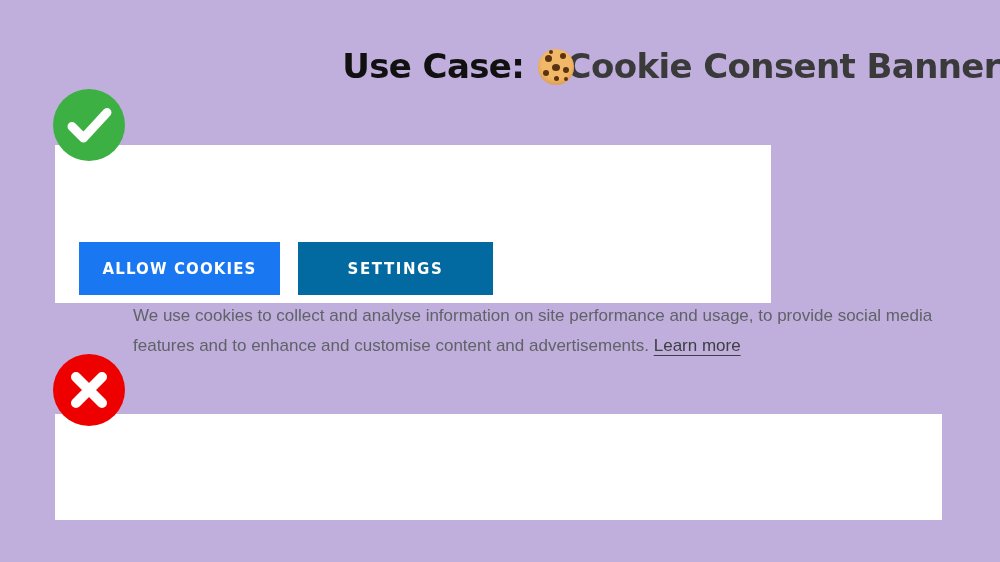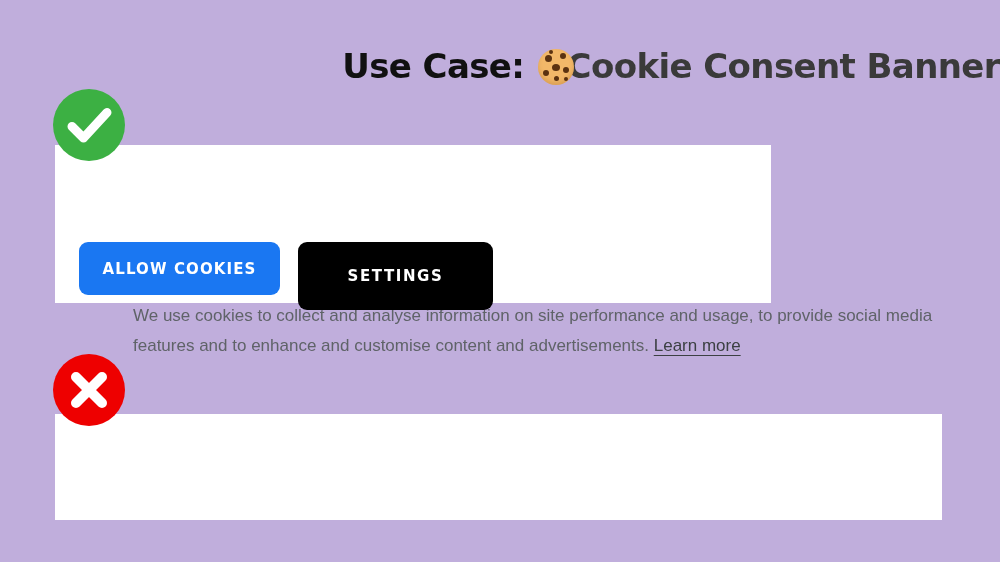--- a/index.html
+++ b/index.html
@@ -129,35 +129,34 @@
     align-items: center;
     justify-content: center;
     font-family: "DejaVu Sans", sans-serif;
     font-size: 15px;
     font-weight: bold;
     letter-spacing: 1.1px;
     color: #ffffff;
     cursor: pointer;
     box-sizing: border-box;
     user-select: none;
-    border-radius: 9px;
   }
   .btn-allow {
     left: 79px;
     top: 242px;
     width: 201px;
     height: 53px;
     background: #1a77f2;
   }
   .btn-settings {
     left: 298px;
     top: 242px;
     width: 195px;
-    height: 68px;
-    background: #000000;
+    height: 53px;
+    background: #0369a1;
     letter-spacing: 1.6px;
   }
 </style>
 </head>
 <body>
 
 <div class="slide">
 
   <div class="title">
     <span class="t-lead">Use Case: </span><span class="cookie-emoji"><span class="dough"></span><span class="chip c1"></span><span class="chip c2"></span><span class="chip c3"></span><span class="chip c4"></span><span class="chip c5"></span><span class="chip c6"></span><span class="chip c7"></span><span class="chip c8"></span></span><span class="t-rest">Cookie Consent Banner</span>

